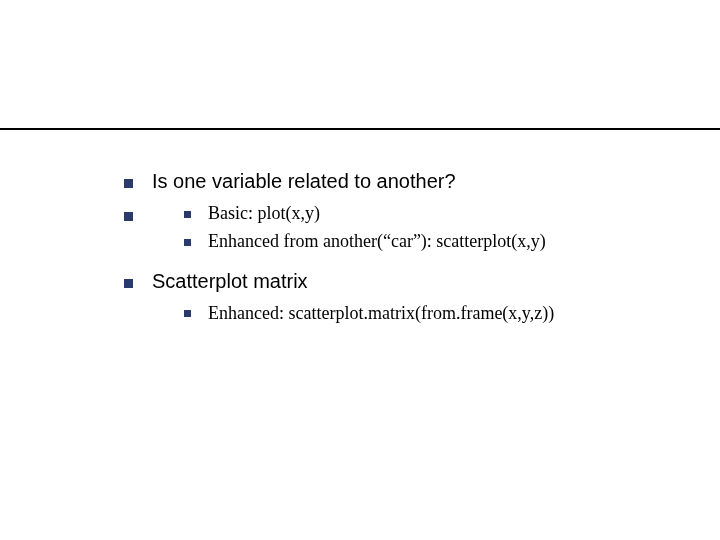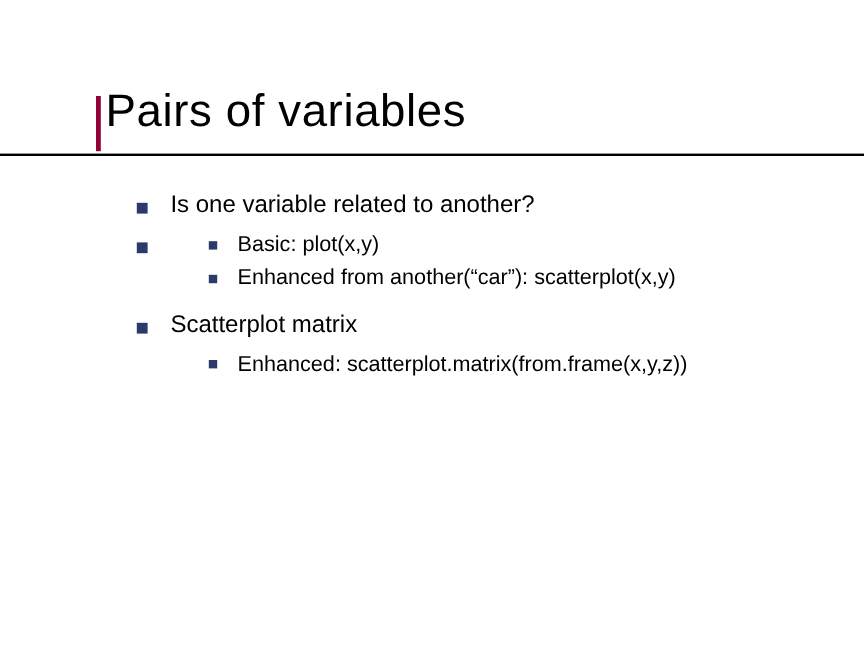--- a/index.html
+++ b/index.html
@@ -49,21 +49,21 @@
   .body {
     position: absolute;
     left: 112px;
     top: 156px;
     width: 560px;
     font-size: 20px;
     line-height: 1.35;
   }
   ul.lvl1 {
     list-style: none;
-    margin: 2px;
+    margin: 12px;
     padding: 0;
   }
   ul.lvl1 > li {
     position: relative;
     padding-left: 28px;
     margin-bottom: 6px;
   }
   ul.lvl1 > li::before {
     content: "";
     position: absolute;
@@ -71,20 +71,21 @@
     top: 0.55em;
     width: 9px;
     height: 9px;
     background: #2a3a6a; 
   }
   ul.lvl2 {
     list-style: none;
     margin: 6px 0 14px 0;
     padding: 0 0 0 32px;
     font-size: 18px;
+    font-family: Liberation Serif, serif;
   }
   ul.lvl2 > li {
     position: relative;
     padding-left: 24px;
     margin-bottom: 4px;
   }
   ul.lvl2 > li::before {
     content: "";
     position: absolute;
     left: 0;
@@ -92,24 +93,20 @@
     width: 7px;
     height: 7px;
     background: #2a3a6a;
   }
 </style>
 </head>
 <body>
 
 <div class="slide">
 
-  <div class="title-wrap">
-    <div class="accent-bar"></div>
-    <div class="title">Pairs of variables</div>
-  </div>
 
   <div class="title-rule"></div>
 
   <div class="body">
     <ul class="lvl1">
       <li>
         <span>Is one variable related to another?</span>
       </li>
       <li>
         <ul class="lvl2">

